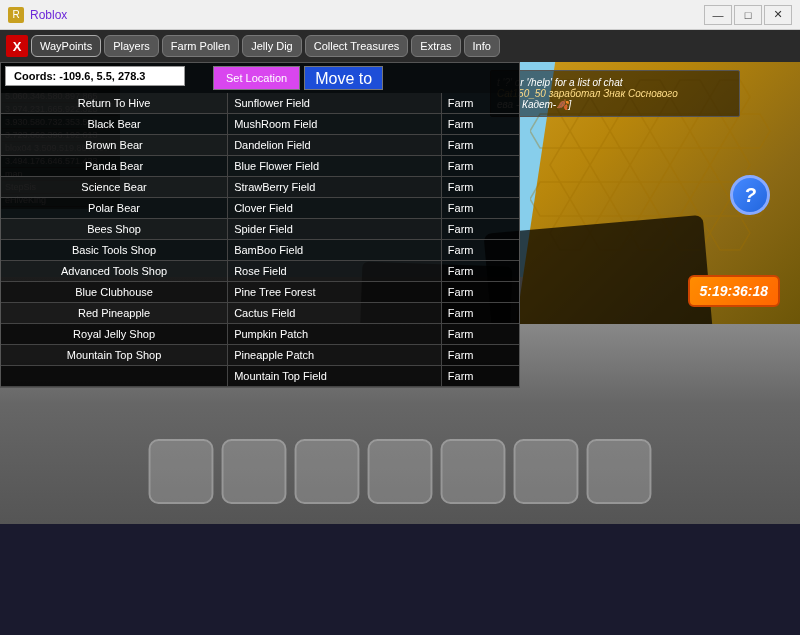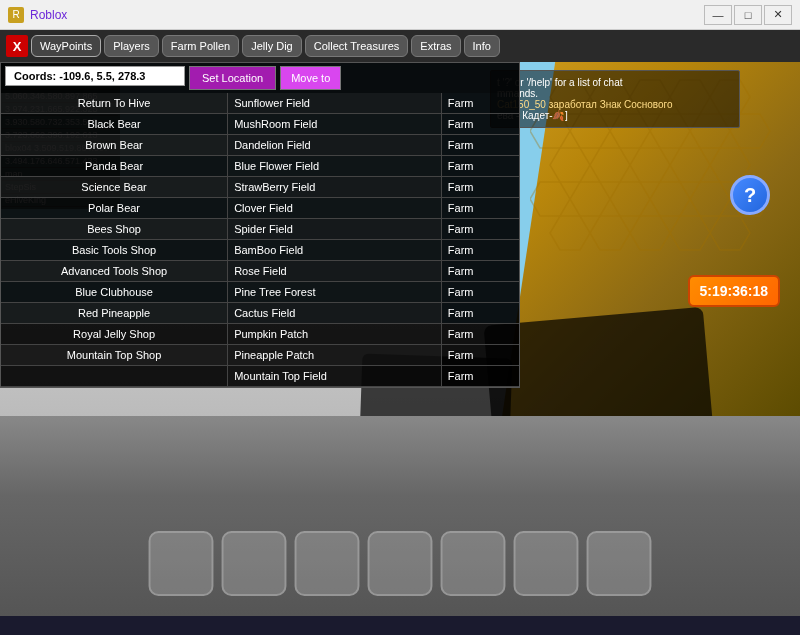--- a/index.html
+++ b/index.html
@@ -57,23 +57,24 @@
       justify-content: center;
       color: #333;
     }
 
     
     #game-bg {
       position: absolute;
       top: 30px;
       left: 0;
       width: 800px;
-      height: 586px;
+      height: 494px;
       background: linear-gradient(180deg, #87ceeb 0%, #87ceeb 50%, #c8c8c8 50%, #a0a0a0 100%);
       overflow: hidden;
+      font-style: italic;
     }
 
     
     #ground-area {
       position: absolute;
       bottom: 0;
       left: 0;
       width: 100%;
       height: 200px;
       background: linear-gradient(180deg, #888 0%, #666 40%, #555 100%);
@@ -222,34 +223,35 @@
       background: white;
       color: black;
       padding: 3px 8px;
       font-size: 11px;
       border: 1px solid #999;
       font-weight: bold;
       flex: 1;
       max-width: 180px;
     }
     #set-location-btn {
-      background: #a21caf;
+      background: #d946ef;
       color: white;
       border: 1px solid #777;
       padding: 3px 12px;
       font-size: 11px;
       cursor: pointer;
       height: 24px;
+      margin-left: 24px;
     }
     #move-to-btn {
-      background: #d946ef;
+      background: #1d4ed8;
       color: white;
       border: 1px solid #777;
       padding: 3px 10px;
-      font-size: 11px;
+      font-size: 16px;
       cursor: pointer;
       height: 24px;
     }
 
     
     #wp-table {
       width: 100%;
       border-collapse: collapse;
     }
     #wp-table tr {
@@ -370,21 +372,20 @@
       <polygon points="30,146 50,146 60,163 50,180 30,180 20,163"></polygon>
       <polygon points="70,146 90,146 100,163 90,180 70,180 60,163"></polygon>
       <polygon points="110,146 130,146 140,163 130,180 110,180 100,163"></polygon>
       <polygon points="150,146 170,146 180,163 170,180 150,180 140,163"></polygon>
       <polygon points="190,146 210,146 220,163 210,180 190,180 180,163"></polygon>
     </g>
   </svg>
 
   <div id="chat-area">
     <div>t '?' or '/help' for a list of chat</div>
-    <div>mmands.</div>
     <div style="color:#ffdd88;">Cat150_50 заработал Знак Соснового</div>
     <div>ева - Кадет-🍂]</div>
   </div>
 
   <div id="timer-badge">
     <span>5:19:36:18</span>
   </div>
 
   <div id="question-btn">?</div>
 

